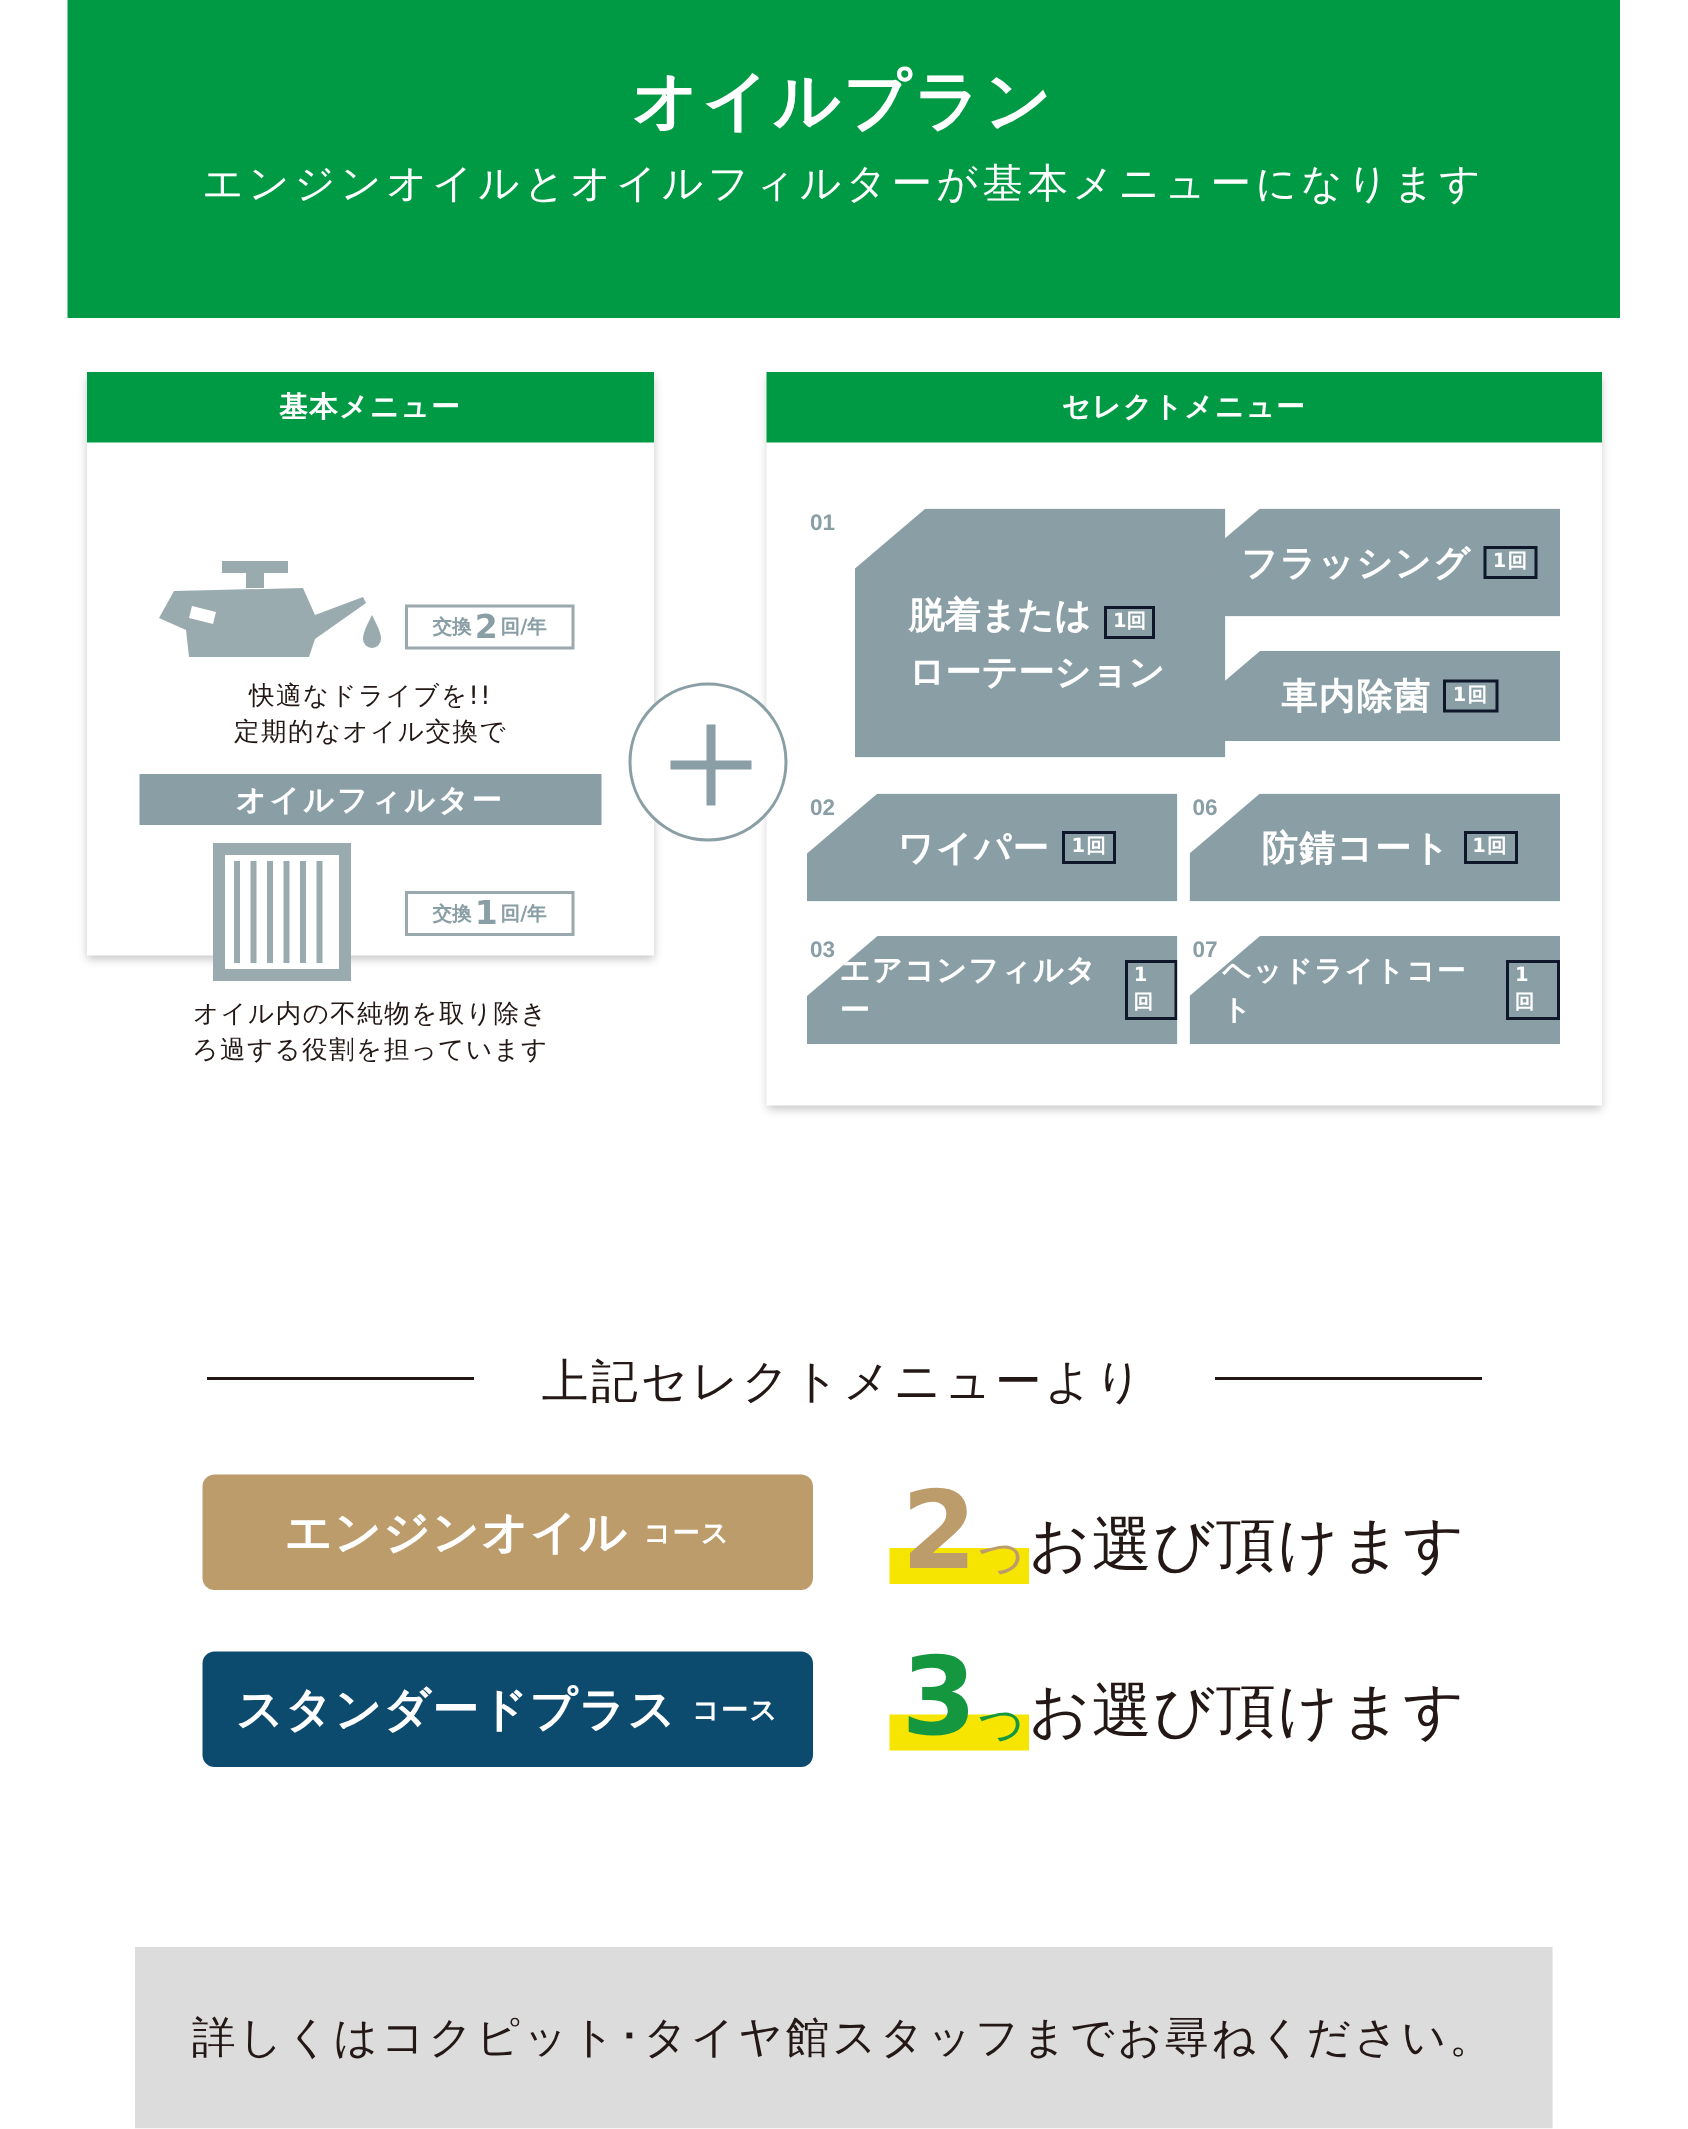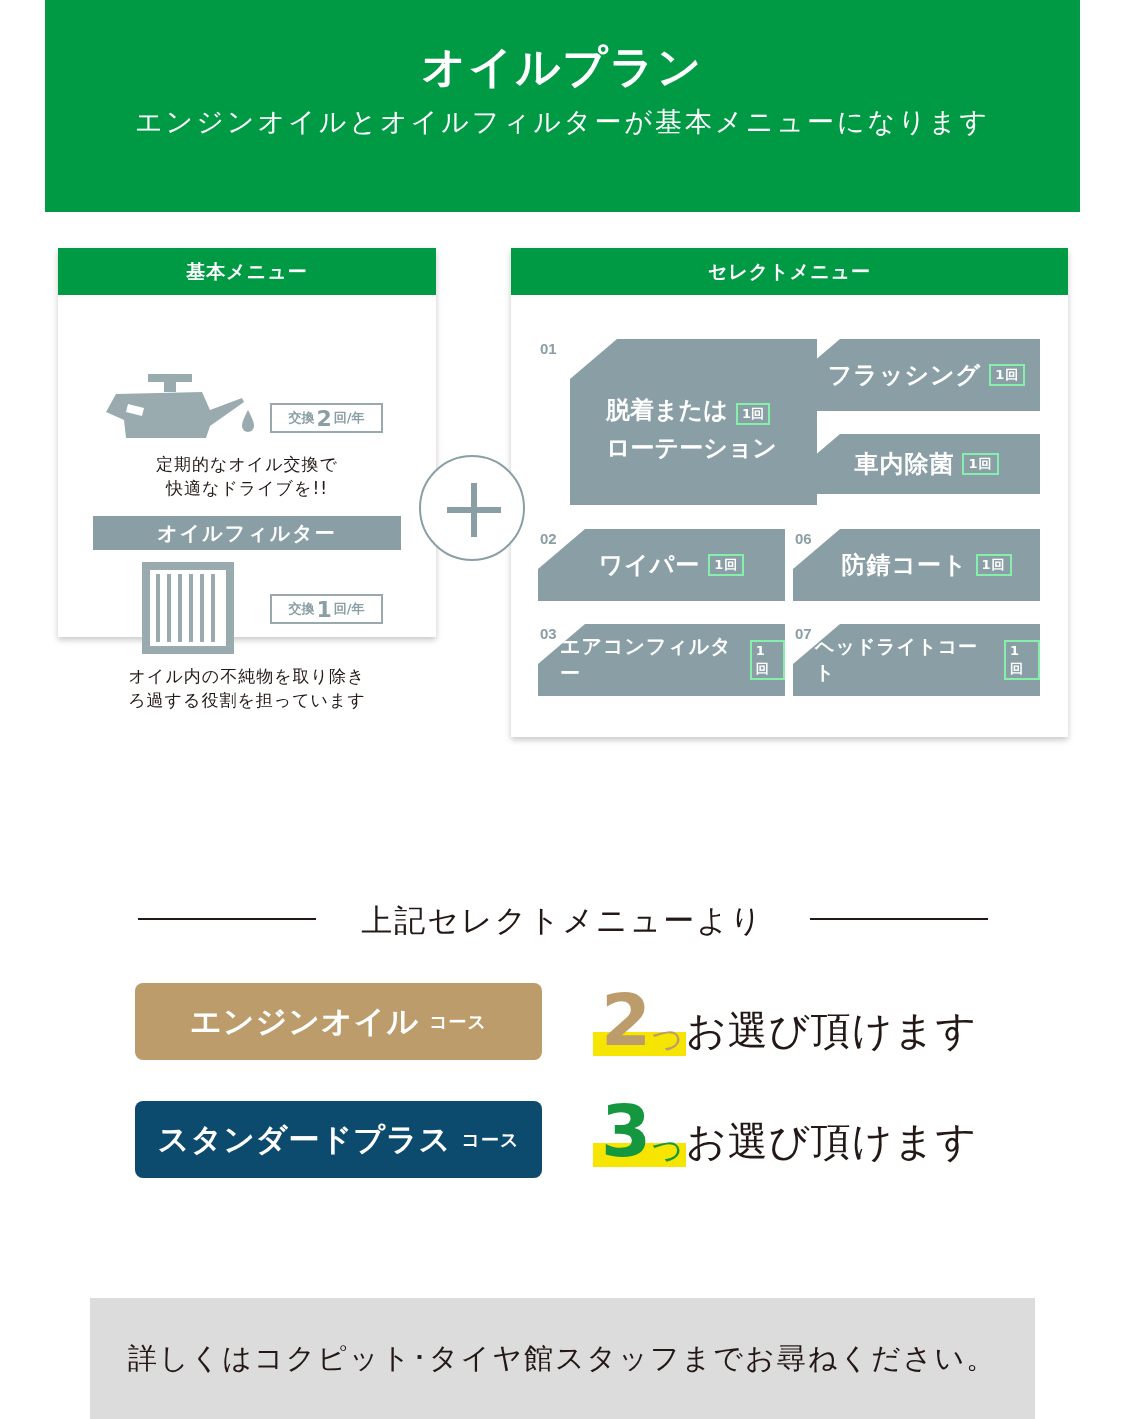--- a/index.html
+++ b/index.html
@@ -23,21 +23,21 @@
   .plus { position: absolute; left: 419px; top: 455px; width: 106px; height: 106px; border-radius: 50%; border: 2px solid #8a9ea5; background: #fff; }
   .plus::before, .plus::after { content: ""; position: absolute; background: #8a9ea5; }
   .plus::before { left: 26px; top: 50px; width: 54px; height: 6px; }
   .plus::after { left: 50px; top: 26px; width: 6px; height: 54px; }
 
   .tile { position: absolute; background: #8a9ea5; color: #fff; clip-path: polygon(18px 0, 100% 0, 100% 100%, 0 100%, 0 40px, 18px 0); }
   .tile.tall { clip-path: polygon(47px 0, 100% 0, 100% 100%, 0 100%, 0 40px); }
   .tile.short { clip-path: polygon(47px 0, 100% 0, 100% 100%, 0 100%, 0 40px); }
   .tile-label { position: absolute; left: 0; right: 0; top: 0; bottom: 0; display: flex; align-items: center; justify-content: center; font-weight: bold; font-size: 24px; letter-spacing: 1px; gap: 8px; }
   .tile-num { position: absolute; font-size: 15px; color: #8a9ea5; font-family: "Liberation Sans Narrow", "Liberation Sans", sans-serif; font-weight: bold; }
-  .badge { display: inline-block; border: 2px solid #86efac; font-size: 13px; padding: 0 4px; line-height: 18px; font-weight: bold; }
+  .badge { display: inline-block; border: 2px solid #0f172a; font-size: 13px; padding: 0 4px; line-height: 18px; font-weight: bold; }
 
   .divider-title { position: absolute; top: 900px; left: 0; width: 1125px; text-align: center; font-size: 31px; letter-spacing: 2px; }
   .rule { position: absolute; top: 918px; height: 2px; background: #231815; }
 
   .course { position: absolute; left: 135px; width: 407px; height: 77px; border-radius: 8px; color: #fff; font-weight: bold; font-size: 31px; display: flex; align-items: center; justify-content: center; letter-spacing: 1px; }
   .course small { font-size: 18px; margin-left: 10px; }
   .course-1 { top: 983px; background: #bd9c6b; }
   .course-2 { top: 1101px; background: #0c4a6e; }
 
   .pick { position: absolute; left: 593px; display: flex; align-items: flex-end; font-size: 40px; letter-spacing: 1px; }
@@ -69,22 +69,22 @@
     <polygon points="10,20 96,18 104,36 136,24 138,28 104,52 100,64 20,64 18,46 0,38" fill="#9aabb0"></polygon>
     <polygon points="22,30 38,34 36,42 20,38" fill="#fff"></polygon>
     <path d="M142 36 C146 44 148 48 148 52 A6 6 0 0 1 136 52 C136 48 138 44 142 36 Z" fill="#9aabb0"></path>
   </svg>
   <div class="freq" style="top:155px;">
     <span>交換</span>
     <span class="num">2</span>
     <span>回/年</span>
   </div>
   <div class="desc" style="top:204px;">
+    <div>快適なドライブを!!</div>
     <div>定期的なオイル交換で</div>
-    <div>快適なドライブを!!</div>
   </div>
 
   <div class="gray-bar" style="top:268px;">オイルフィルター</div>
   <svg style="position:absolute;left:84px;top:314px;" width="92" height="92" viewBox="0 0 92 92">
     <rect x="0" y="0" width="92" height="92" fill="#9aabb0"></rect>
     <rect x="8" y="8" width="76" height="76" fill="#fff"></rect>
     <rect x="14" y="12" width="4" height="68" fill="#9aabb0"></rect>
     <rect x="25" y="12" width="4" height="68" fill="#9aabb0"></rect>
     <rect x="36" y="12" width="4" height="68" fill="#9aabb0"></rect>
     <rect x="47" y="12" width="4" height="68" fill="#9aabb0"></rect>

